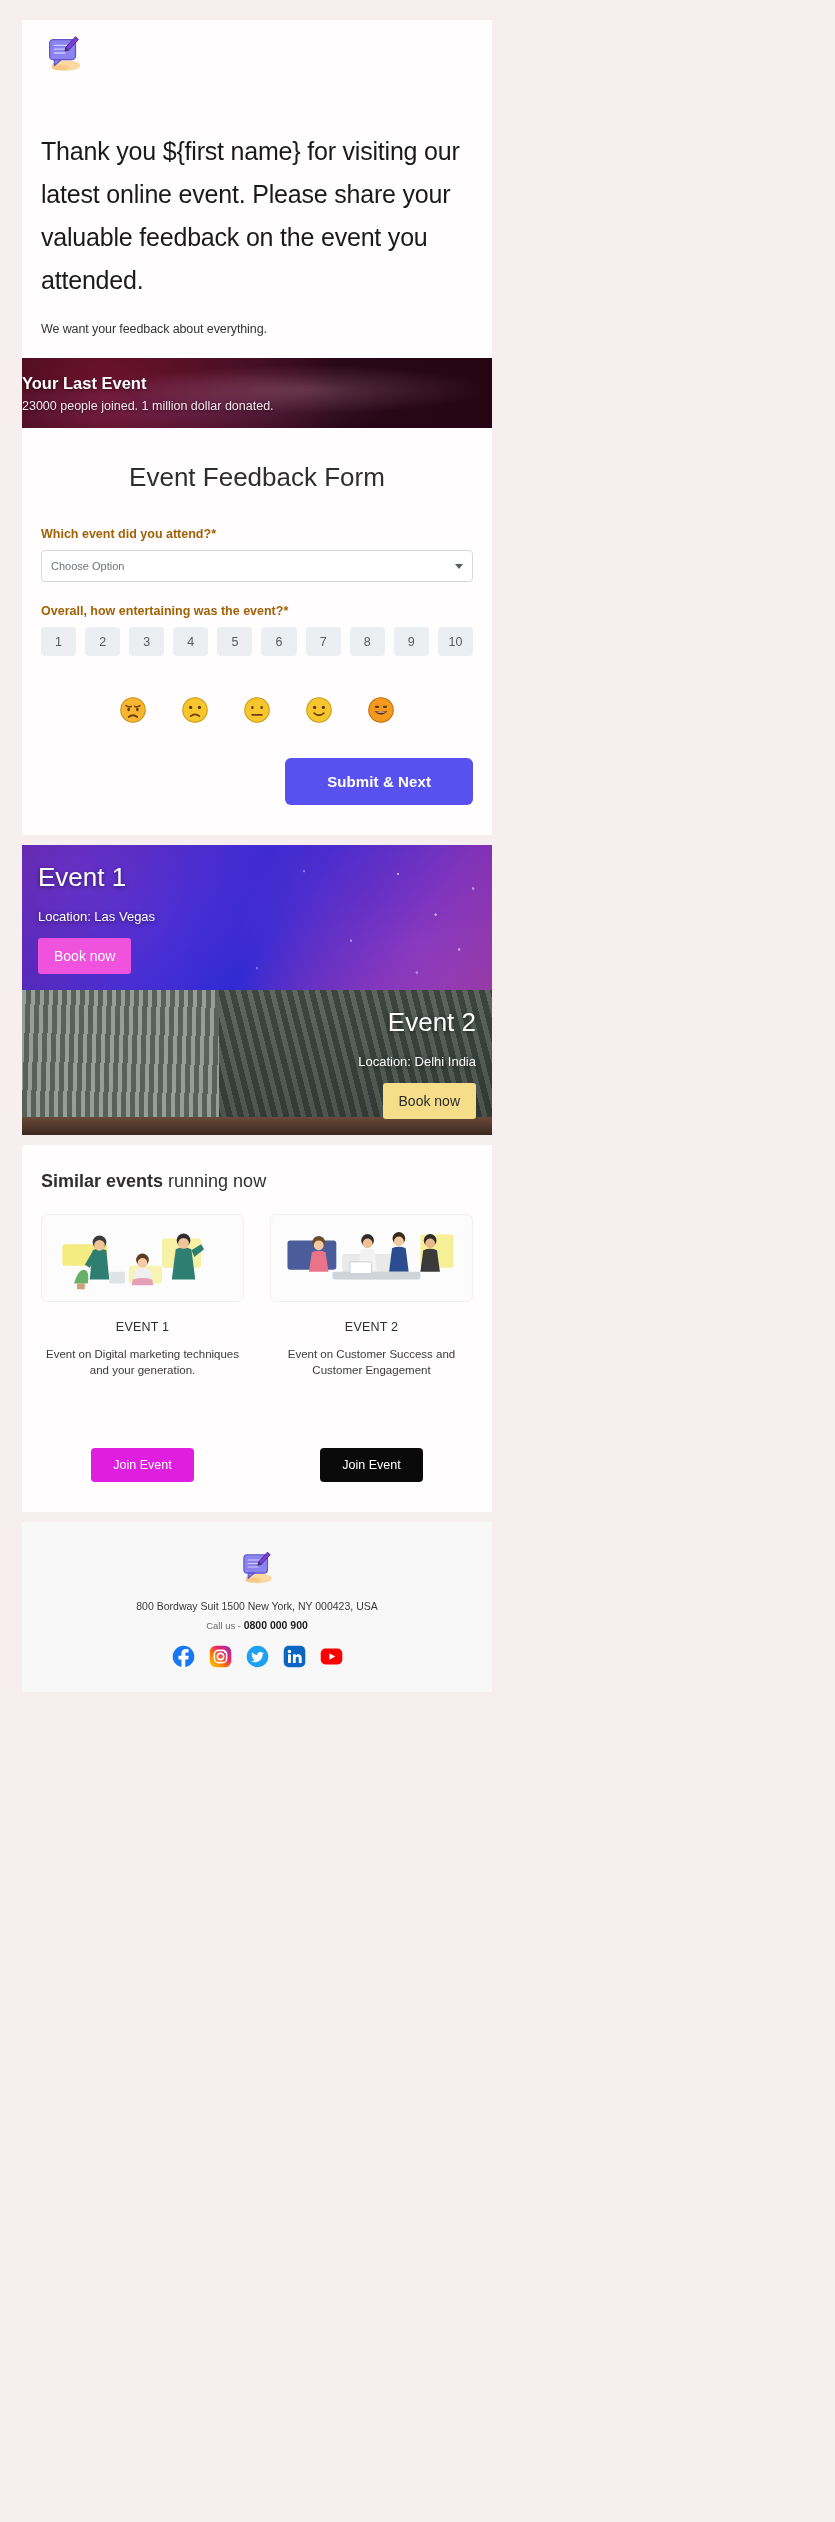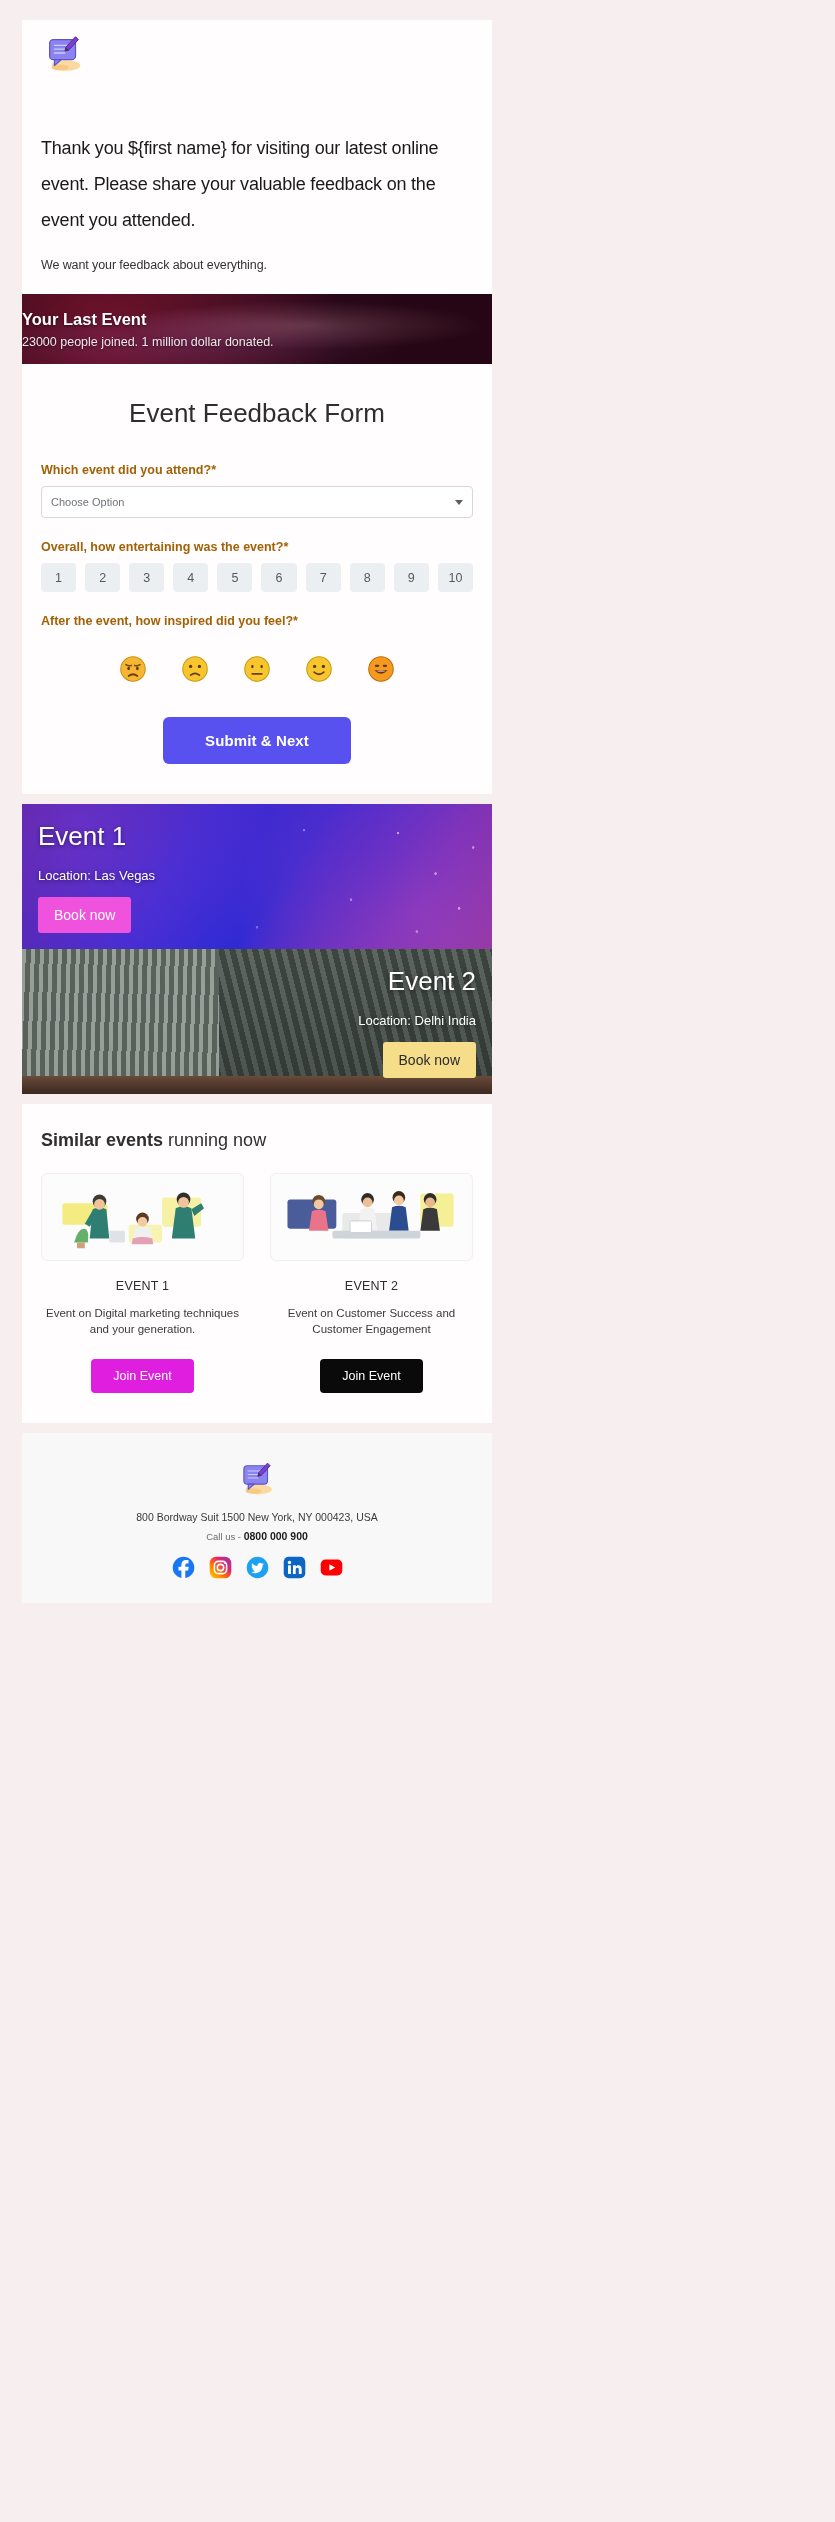--- a/index.html
+++ b/index.html
@@ -16,22 +16,22 @@
   .email { width: 470px; margin: 0 auto 0 0; }
 
   
   .card { background: #fffdfd; width: 470px; }
 
   
   .hero { padding: 20px 19px 22px 19px; background: #fffdfd; }
   .logo-wrap { padding: 10px 0 2px 19px; }
   .logo-icon { width: 46px; height: 46px; display:block; }
   .hero-heading {
-    font-size: 18px;
-    line-height: 36px;
+    font-size: 25px;
+    line-height: 43px;
     color: #1a1a1a;
     font-weight: 400;
     padding: 32px 0 0 0;
     letter-spacing: -0.2px;
   }
   .hero-sub {
     font-size: 12.5px;
     color: #333;
     padding-top: 20px;
     letter-spacing: -0.1px;
@@ -100,21 +100,21 @@
     background: #eceff1;
     border-radius: 4px;
     display: flex; align-items: center; justify-content: center;
     font-size: 12.5px; color: #555a60;
   }
   .emoji-row {
     display: flex; justify-content: center; gap: 34px;
     padding: 18px 0 0 0;
   }
   .emoji { width: 28px; height: 28px; display:block; }
-  .submit-wrap { display: flex; justify-content: center; padding-top: 34px; }
+  .submit-wrap { display: flex; justify-content: flex-end; padding-top: 34px; }
   .submit-btn {
     background: #5850ef;
     color: #fff;
     font-size: 15px;
     font-weight: bold;
     padding: 15px 42px;
     border-radius: 6px;
     border: none;
     cursor: pointer;
     letter-spacing: .1px;
@@ -190,21 +190,21 @@
   .sim-col { flex: 1 1 0; text-align: center; }
   .sim-thumb {
     height: 88px; border-radius: 6px; overflow: hidden; position: relative;
     background: #fbfbfb; border: 1px solid #f0f0f0;
   }
   .sim-name { font-size: 12.5px; color: #2e2e2e; padding: 18px 0 12px 0; letter-spacing:.2px; }
   .sim-desc { font-size: 11.5px; color: #3b3b3b; line-height: 16px; }
   .join-wrap { padding-top: 22px; }
   .join-btn {
     border: none; cursor: pointer; font-size: 12.5px;
-    padding: 10px 22px; border-radius: 4px;
+    padding: 10px 22px; border-radius: 4px; margin-top: 48px;
   }
   .join-magenta { background: #e01ee0; color: #fff; }
   .join-black { background: #0a0a0a; color: #fff; }
 
   
   .footer {
     margin-top: 10px; padding: 20px 19px 24px 19px;
     background: #f8f8f8; text-align: center;
   }
   .footer-logo { width: 42px; height: 42px; margin: 4px auto 12px auto; display:block; }
@@ -266,21 +266,20 @@
       <div class="scale-btn">5</div>
       <div class="scale-btn">6</div>
       <div class="scale-btn">7</div>
       <div class="scale-btn">8</div>
       <div class="scale-btn">9</div>
       <div class="scale-btn">10</div>
     </div>
 
     <div class="gap"></div>
 
-    <div class="field-label">After the event, how inspired did you feel?*</div>
     <div class="emoji-row">
       <svg class="emoji" viewBox="0 0 32 32">
         <circle cx="16" cy="16" r="14" fill="#f7b632" stroke="#c98f12" stroke-width="1.2"></circle>
         <path d="M8 11 q3 2 6 1" stroke="#7a4a14" stroke-width="2" fill="none" stroke-linecap="round"></path>
         <path d="M24 11 q-3 2 -6 1" stroke="#7a4a14" stroke-width="2" fill="none" stroke-linecap="round"></path>
         <ellipse cx="11" cy="15.5" rx="1.5" ry="2" fill="#5a3a10"></ellipse>
         <ellipse cx="21" cy="15.5" rx="1.5" ry="2" fill="#5a3a10"></ellipse>
         <path d="M11 24 q5 -4 10 0" stroke="#6b3f10" stroke-width="2" fill="none" stroke-linecap="round"></path>
       </svg>
       <svg class="emoji" viewBox="0 0 32 32">

